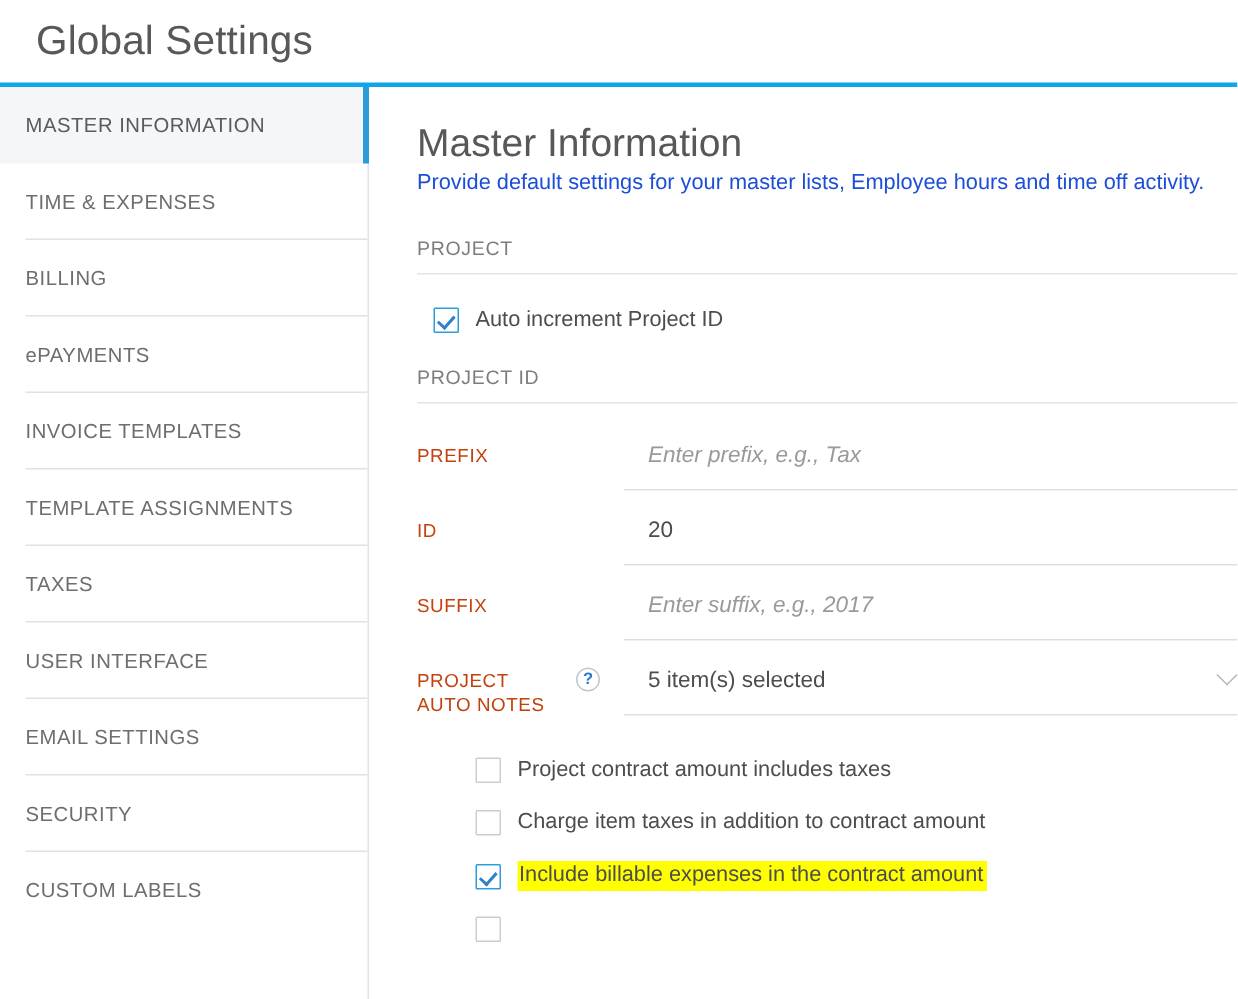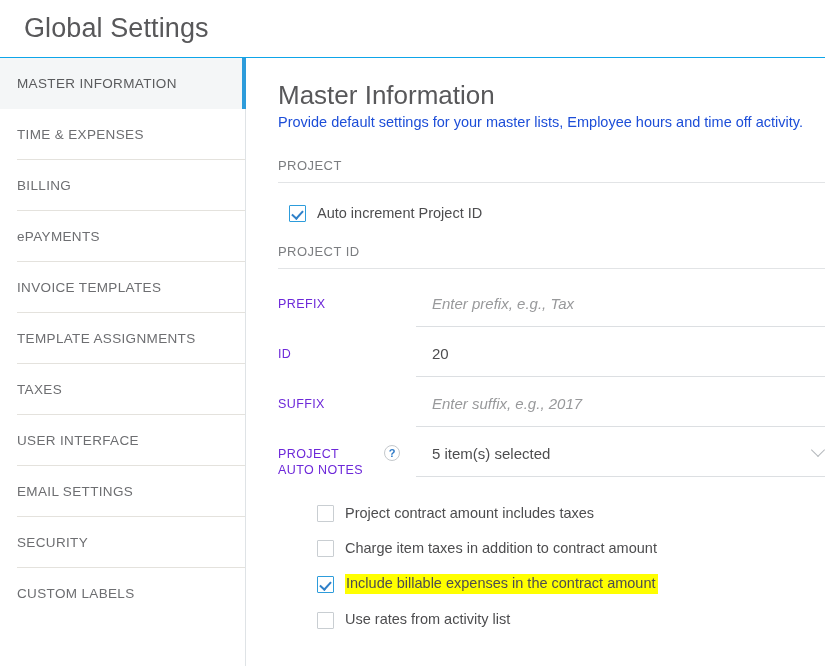--- a/index.html
+++ b/index.html
@@ -12,21 +12,21 @@
     background: #ffffff;
     font-family: "Liberation Sans", sans-serif;
     color: #4a4a4a;
     overflow: hidden;
   }
 
   
   .page-header {
     height: 58px;
     box-sizing: border-box;
-    border-bottom: 1px solid #0ea5e9;
+    border-bottom: 3px solid #0ea5e9;
     display: flex;
     align-items: center;
     padding-left: 24px;
     background: #ffffff;
   }
   .page-header-title {
     font-size: 27px;
     font-weight: 400;
     color: #58585a;
     letter-spacing: 0.1px;
@@ -170,21 +170,21 @@
   }
   .field-row {
     display: flex;
     align-items: flex-start;
     min-height: 50px;
   }
   .field-label {
     width: 92px;
     flex: 0 0 92px;
     font-size: 12.5px;
-    color: #6d28d9;
+    color: #c2410c;
     letter-spacing: 0.4px;
     line-height: 1.25;
     padding-top: 6px;
   }
   .field-help {
     width: 46px;
     flex: 0 0 46px;
     padding-top: 4px;
     display: flex;
     justify-content: flex-start;
@@ -349,19 +349,18 @@
           <div class="cb-row">
             <span class="cbox"></span>
             <span class="cb-label">Charge item taxes in addition to contract amount</span>
           </div>
           <div class="cb-row">
             <span class="cbox checked"></span>
             <span class="cb-label hl">Include billable expenses in the contract amount</span>
           </div>
           <div class="cb-row">
             <span class="cbox"></span>
-            <span class="cb-label">Use rates from activity list</span>
           </div>
         </div>
 
     </div>
   </main>
 </div>
 
 </body></html>

